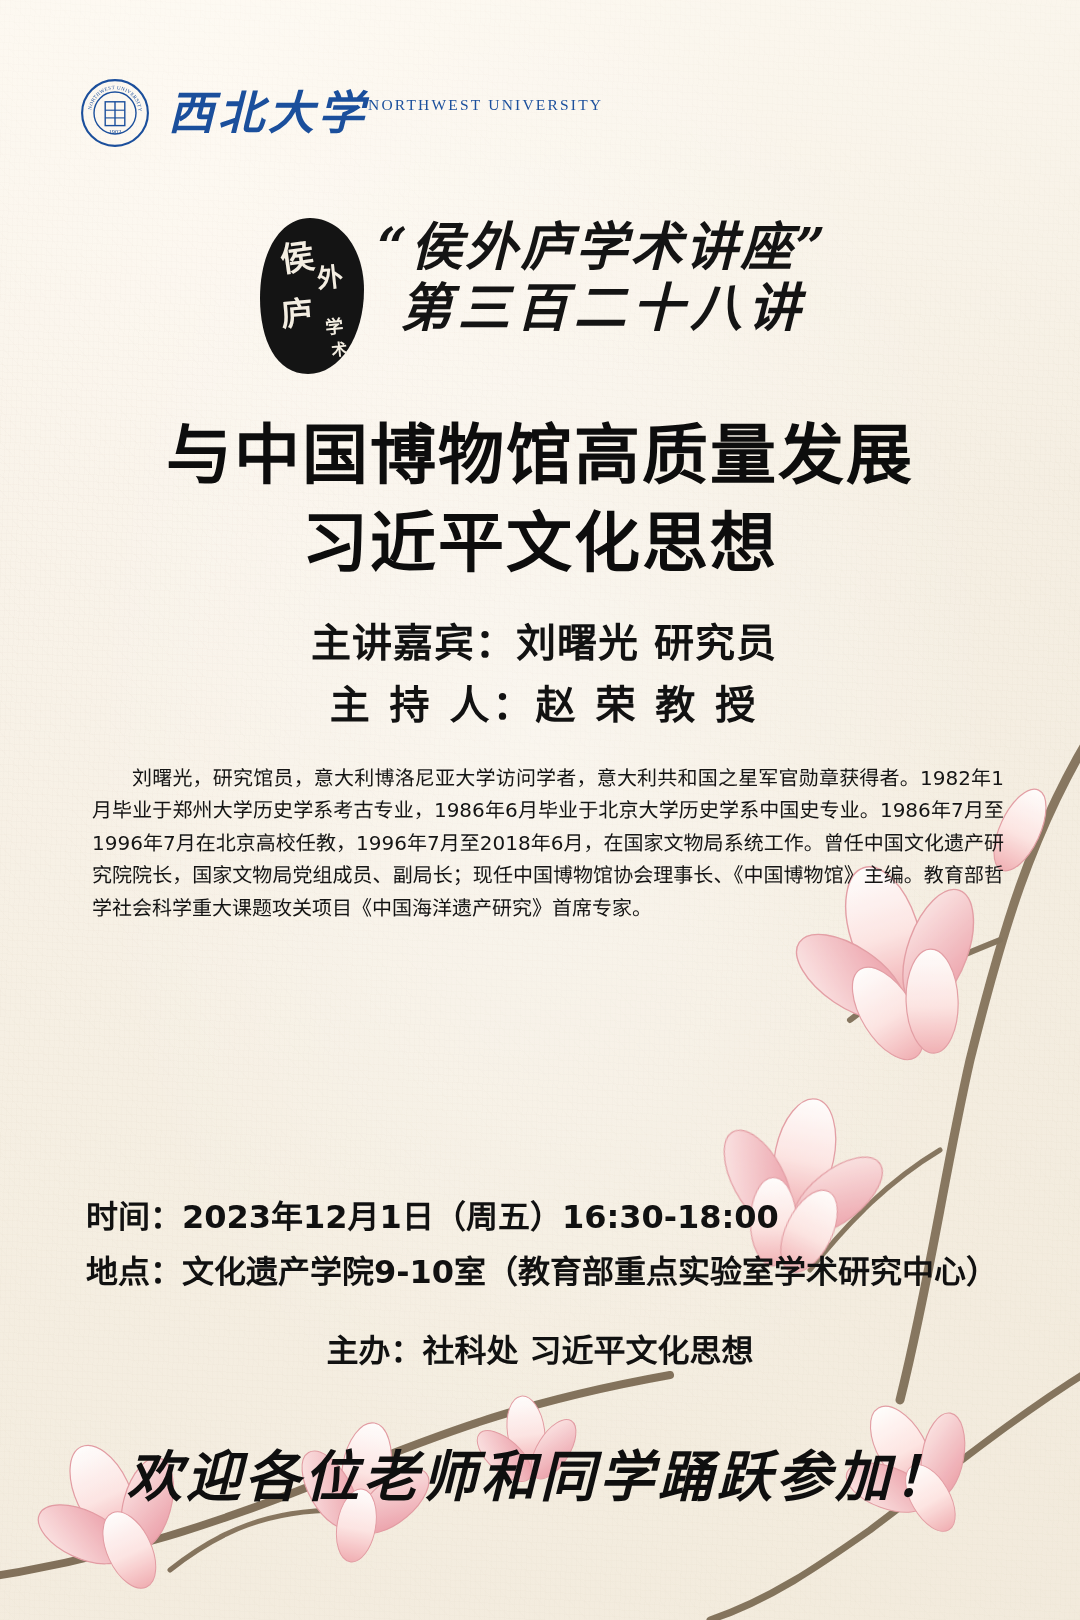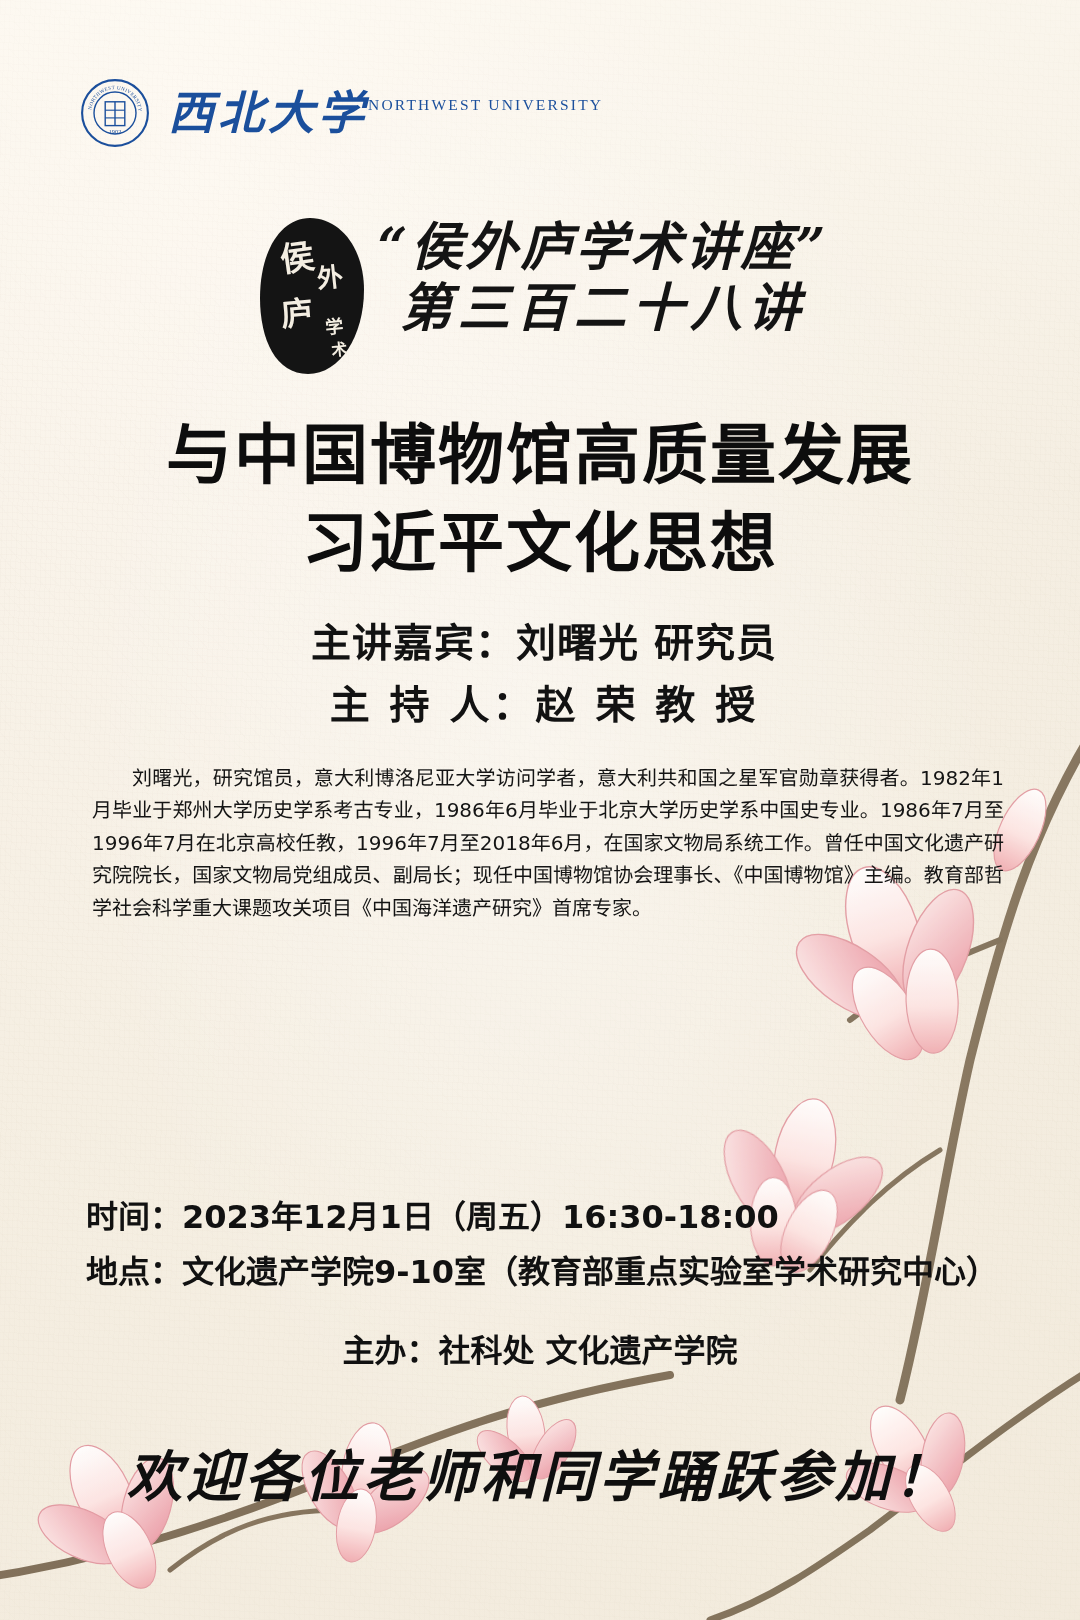--- a/index.html
+++ b/index.html
@@ -350,17 +350,17 @@
 
   <div class="details">
     <div>
       <span>时间：</span><span>2023年12月1日（周五）16:30-18:00</span>
     </div>
     <div>
       <span>地点：</span><span>文化遗产学院9-10室（教育部重点实验室学术研究中心）</span>
     </div>
   </div>
 
-  <div class="organizer">主办：社科处 文化遗产学院</div>
+  <div class="organizer">主办：社科处 习近平文化思想</div>
 
   <div class="welcome">欢迎各位老师和同学踊跃参加！</div>
 
 </div>
 
 </body></html>

